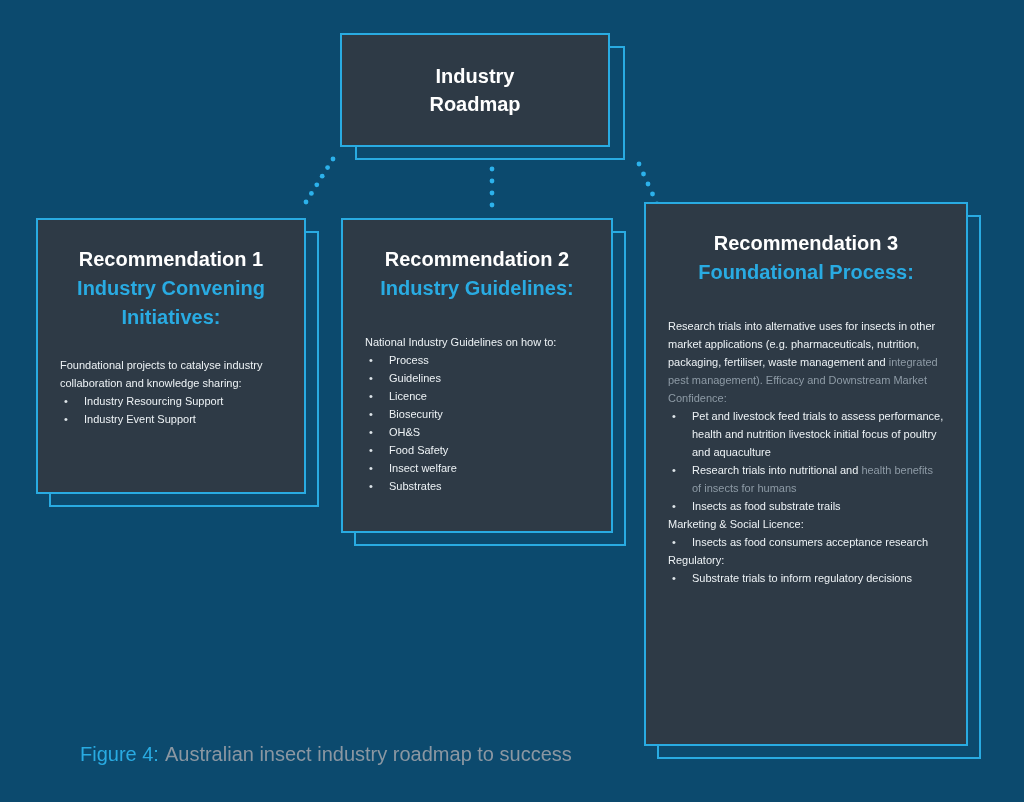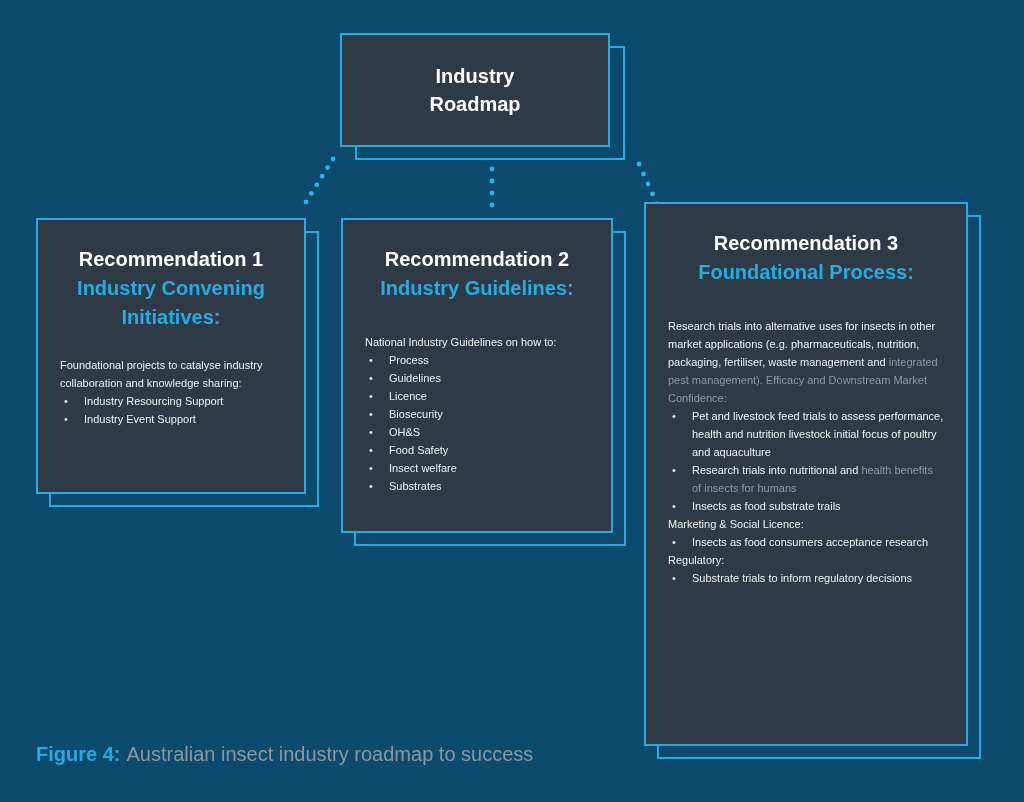--- a/index.html
+++ b/index.html
@@ -75,21 +75,21 @@
   .muted{color:#8e9ba6;}
   
   .caption{
     position:absolute;
     left:36px;top:742px;
     margin:0;
     font-size:20px;line-height:24px;
     color:#8b97a2;
   }
   .caption .cap-label{
-    color:#29abe2;font-weight:bold;margin-right:6px;
+    color:#29abe2;font-weight:normal;margin-right:6px;margin-left:44px;
   }
 </style>
 </head>
 <body>
 
 <div class="canvas">
 
   <svg class="connectors" viewBox="0 0 1024 802" xmlns="http://www.w3.org/2000/svg">
     <g fill="#2cb2ec">
       <circle cx="333" cy="159" r="2.4"></circle>

